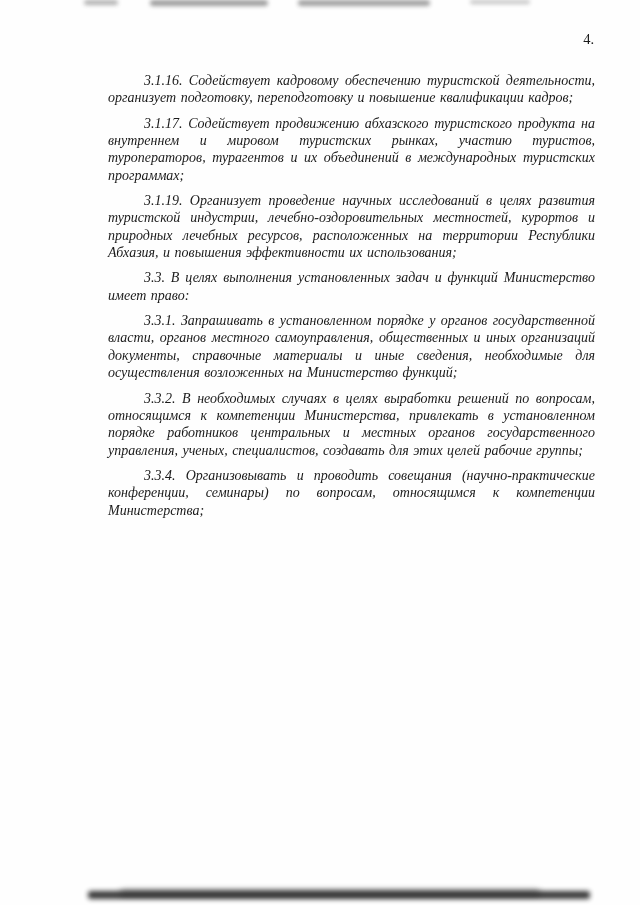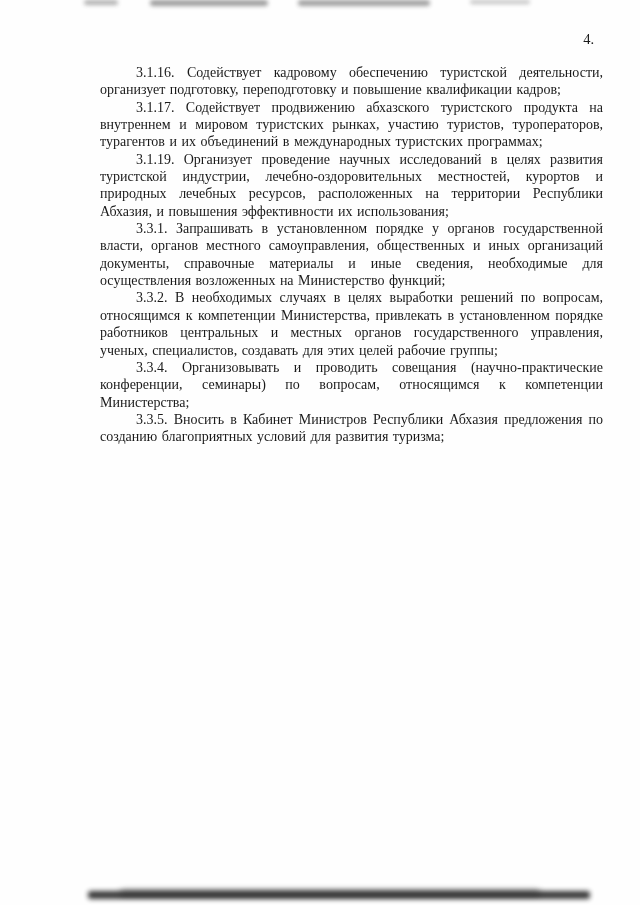--- a/index.html
+++ b/index.html
@@ -23,27 +23,28 @@
     font-size: 14.5px;
     color: #1a1a1a;
   }
   .content {
     position: absolute;
     left: 100px;
     top: 64px;
     width: 503px;
   }
   p.para {
-    margin: 0;
+    margin: 8px;
     padding: 0;
     font-size: 14px;
     line-height: 17.35px;
     text-align: justify;
     text-indent: 36px;
     word-spacing: 1px;
+    font-style: italic;
   }
   
   .artifact {
     position: absolute;
     background: #3a3a3a;
     filter: blur(2px);
     border-radius: 3px;
     pointer-events: none;
   }
   .artifact-top-a { top: 0; left: 84px;  width: 34px;  height: 5px; opacity: 0.40; }
@@ -68,22 +69,22 @@
   <div class="artifact artifact-top-b"></div>
   <div class="artifact artifact-top-c"></div>
   <div class="artifact artifact-top-d"></div>
 
   <div class="page-number">4.</div>
 
   <div class="content">
     <p class="para">3.1.16. Содействует кадровому обеспечению туристской деятельности, организует подготовку, переподготовку и повышение квалификации кадров;</p>
     <p class="para">3.1.17. Содействует продвижению абхазского туристского продукта на внутреннем и мировом туристских рынках, участию туристов, туроператоров, турагентов и их объединений в международных туристских программах;</p>
     <p class="para">3.1.19. Организует проведение научных исследований в целях развития туристской индустрии, лечебно-оздоровительных местностей, курортов и природных лечебных ресурсов, расположенных на территории Республики Абхазия, и повышения эффективности их использования;</p>
+    <p class="para">3.3. В целях выполнения установленных задач и функций Министерство имеет право:</p>
     <p class="para">3.3.1. Запрашивать в установленном порядке у органов государственной власти, органов местного самоуправления, общественных и иных организаций документы, справочные материалы и иные сведения, необходимые для осуществления возложенных на Министерство функций;</p>
     <p class="para">3.3.2. В необходимых случаях в целях выработки решений по вопросам, относящимся к компетенции Министерства, привлекать в установленном порядке работников центральных и местных органов государственного управления, ученых, специалистов, создавать для этих целей рабочие группы;</p>
     <p class="para">3.3.4. Организовывать и проводить совещания (научно-практические конференции, семинары) по вопросам, относящимся к компетенции Министерства;</p>
-    <p class="para">3.3.5. Вносить в Кабинет Министров Республики Абхазия предложения по созданию благоприятных условий для развития туризма;</p>
   </div>
 
   <div class="artifact artifact-bottom-a"></div>
   <div class="artifact artifact-bottom-b"></div>
 
 </div>
 
 </body></html>

